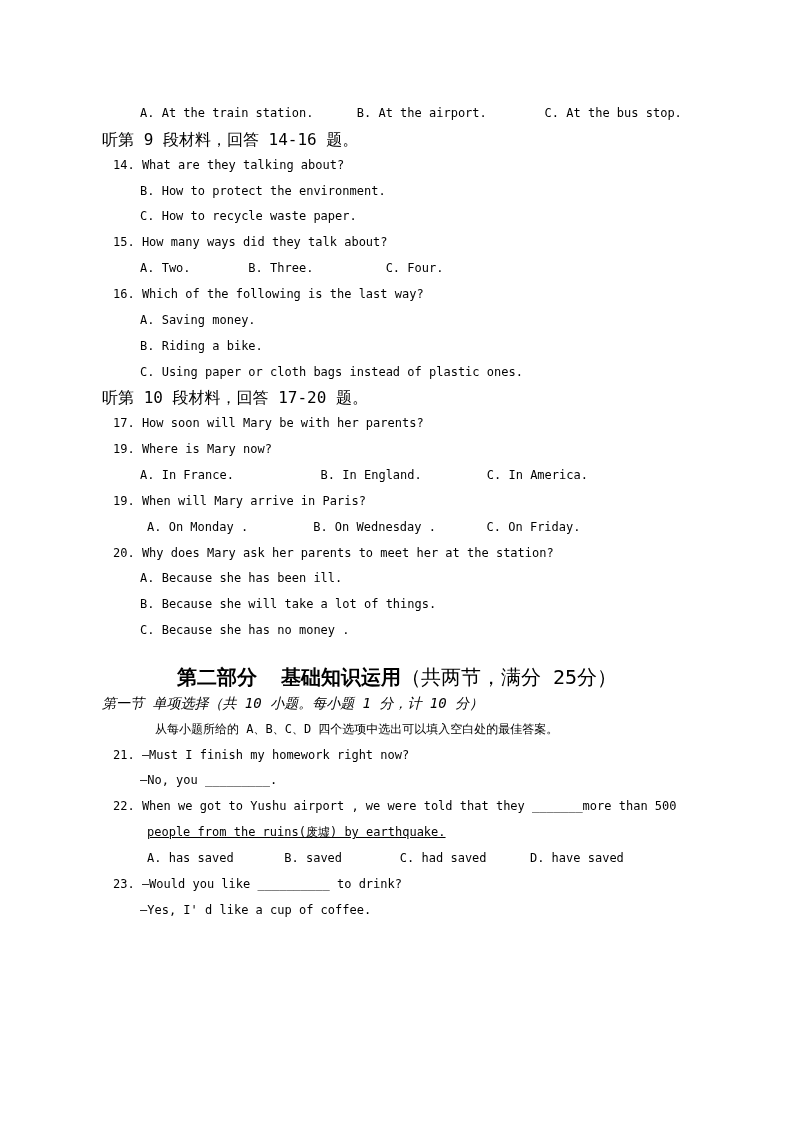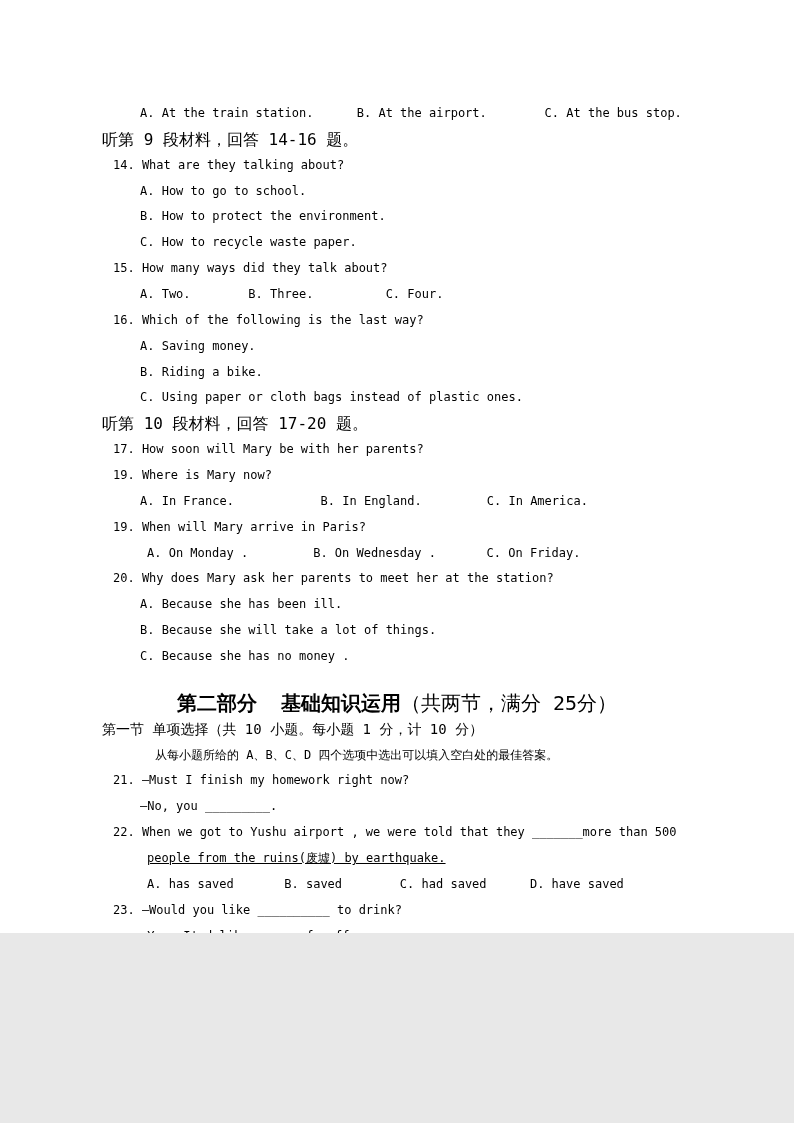--- a/index.html
+++ b/index.html
@@ -1,19 +1,19 @@
 <!DOCTYPE html>
 <html><head>
 <meta charset="utf-8">
 <style>
   html, body { margin: 0; padding: 0; background: #e8e8e8; }
   .page {
     position: relative;
     width: 794px;
-    height: 933px;
+    height: 1123px;
     margin: 0 auto;
     background: #ffffff;
     box-sizing: border-box;
     padding: 101px 0 0 102px;
     font-family: "DejaVu Sans Mono", "Liberation Mono", monospace;
     font-size: 12px;
     color: #000000;
     overflow: hidden;
   }
   .line {
@@ -22,39 +22,38 @@
     height: 25.86px;
   }
   
   .question            { padding-left: 11px; }   
   .option              { padding-left: 38px; }   
   .option-deep         { padding-left: 45px; }   
   .continuation        { padding-left: 38px; }   
   .continuation-deep   { padding-left: 45px; text-decoration: underline; }   
   .directions          { padding-left: 53px; font-size: 12px; }  
   .listening-note      { padding-left: 0;   font-size: 16px; }   
-  .section-title       { padding-left: 0;   font-size: 14px; }
+  .section-title       { padding-left: 0;   font-size: 14px; font-style: italic; }
   .part-header {
     margin-left: -102px;
     width: 794px;
     text-align: center;
     font-size: 20px;
   }
   .part-header b { font-weight: bold; }
   .spacer { height: 21px; }
 </style>
 </head>
 <body>
 
 <div class="page">
   <div>
       <div class="line option">A. At the train station.      B. At the airport.        C. At the bus stop.</div>
       <div class="line listening-note">听第 9 段材料，回答 14-16 题。</div>
       <div class="line question">14. What are they talking about?</div>
-      <div class="line option">A. How to go to school.</div>
       <div class="line option">B. How to protect the environment.</div>
       <div class="line option">C. How to recycle waste paper.</div>
       <div class="line question">15. How many ways did they talk about?</div>
       <div class="line option">A. Two.        B. Three.          C. Four.</div>
       <div class="line question">16. Which of the following is the last way?</div>
       <div class="line option">A. Saving money.</div>
       <div class="line option">B. Riding a bike.</div>
       <div class="line option">C. Using paper or cloth bags instead of plastic ones.</div>
       <div class="line listening-note">听第 10 段材料，回答 17-20 题。</div>
       <div class="line question">17. How soon will Mary be with her parents?</div>

